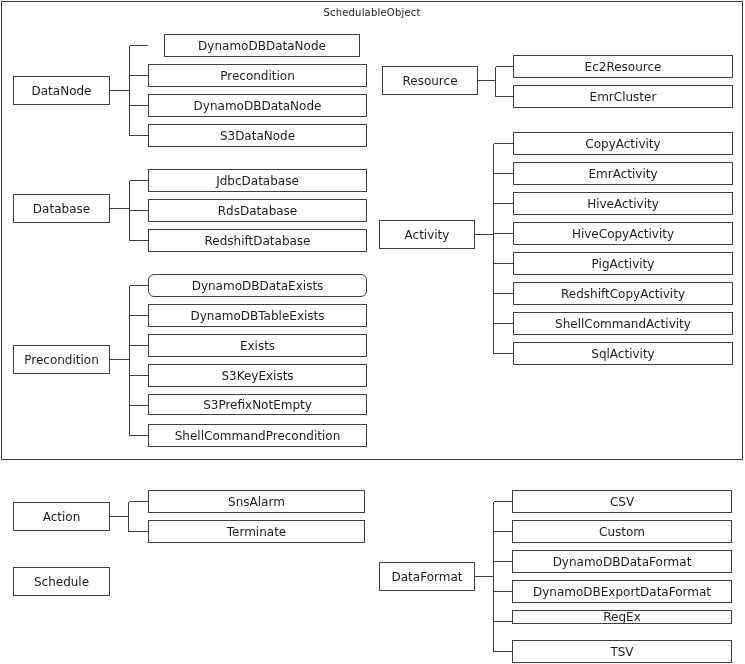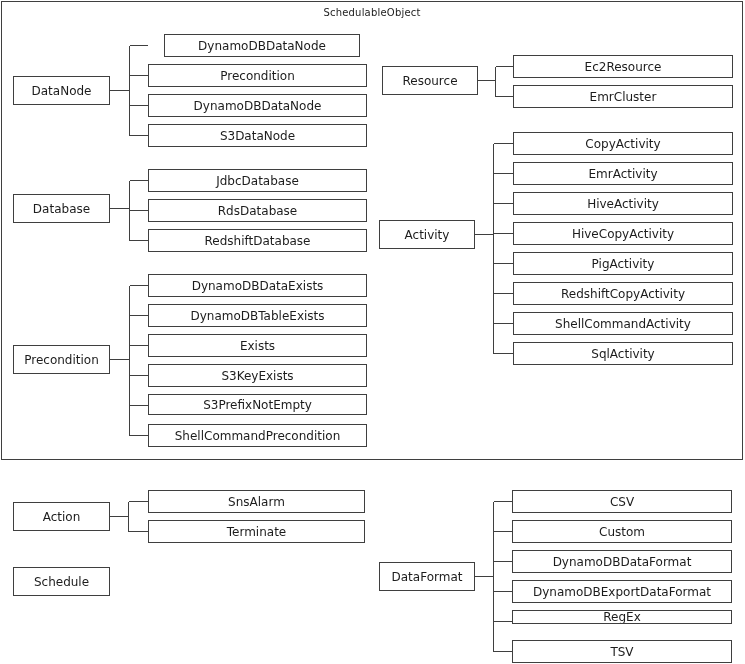--- a/index.html
+++ b/index.html
@@ -104,21 +104,21 @@
       <div class="box" style="left: 13px; top: 76px; width: 97px; height: 29px;">DataNode</div>
       <div class="box" style="left: 164px; top: 34px; width: 196px; height: 23px;">DynamoDBDataNode</div>
       <div class="box" style="left: 148px; top: 64px; width: 219px; height: 23px;">Precondition</div>
       <div class="box" style="left: 148px; top: 94px; width: 219px; height: 23px;">DynamoDBDataNode</div>
       <div class="box" style="left: 148px; top: 124px; width: 219px; height: 23px;">S3DataNode</div>
       <div class="box" style="left: 13px; top: 194px; width: 97px; height: 29px;">Database</div>
       <div class="box" style="left: 148px; top: 169px; width: 219px; height: 23px;">JdbcDatabase</div>
       <div class="box" style="left: 148px; top: 199px; width: 219px; height: 23px;">RdsDatabase</div>
       <div class="box" style="left: 148px; top: 229px; width: 219px; height: 23px;">RedshiftDatabase</div>
       <div class="box" style="left: 13px; top: 345px; width: 97px; height: 29px;">Precondition</div>
-      <div class="box" style="left: 148px; top: 274px; width: 219px; height: 23px;">DynamoDBDataExists</div>
+      <div class="box" style="left: 148px; top: 274px; width: 219px; height: 23px; border-radius: 6px;">DynamoDBDataExists</div>
       <div class="box" style="left: 148px; top: 304px; width: 219px; height: 23px;">DynamoDBTableExists</div>
       <div class="box" style="left: 148px; top: 334px; width: 219px; height: 23px;">Exists</div>
       <div class="box" style="left: 148px; top: 364px; width: 219px; height: 23px;">S3KeyExists</div>
       <div class="box" style="left: 148px; top: 394px; width: 219px; height: 21px;">S3PrefixNotEmpty</div>
       <div class="box" style="left: 148px; top: 424px; width: 219px; height: 23px;">ShellCommandPrecondition</div>
       <div class="box" style="left: 382px; top: 66px; width: 96px; height: 29px;">Resource</div>
       <div class="box" style="left: 513px; top: 55px; width: 220px; height: 23px;">Ec2Resource</div>
       <div class="box" style="left: 513px; top: 85px; width: 220px; height: 23px;">EmrCluster</div>
       <div class="box" style="left: 379px; top: 220px; width: 96px; height: 29px;">Activity</div>
       <div class="box" style="left: 513px; top: 132px; width: 220px; height: 23px;">CopyActivity</div>

